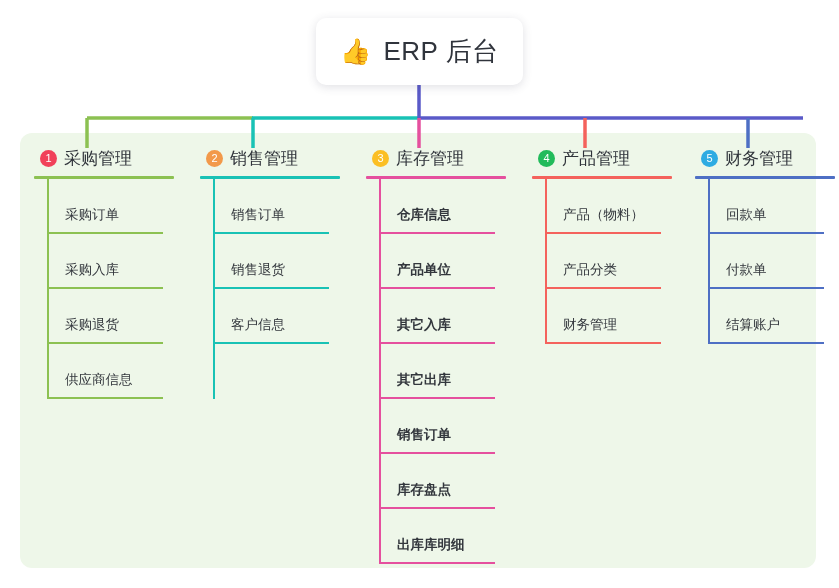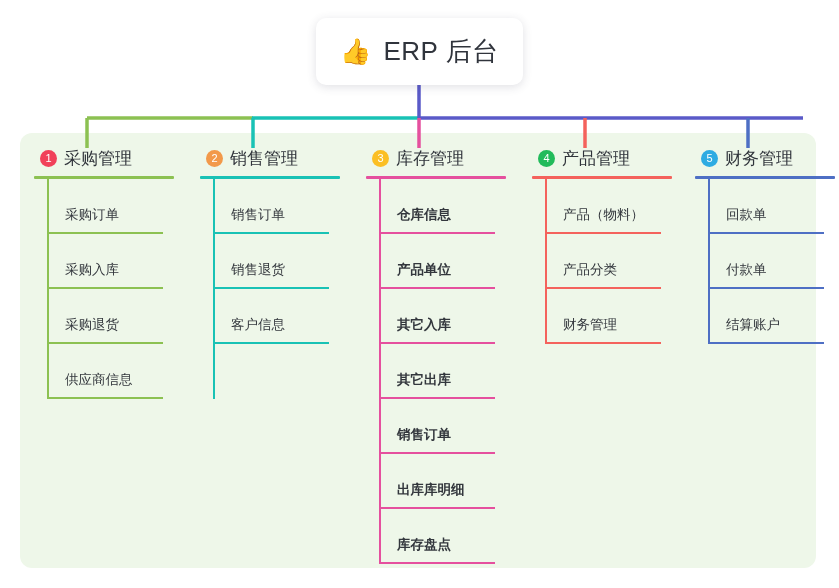--- a/index.html
+++ b/index.html
@@ -255,25 +255,25 @@
       </div>
       <div class="item">
         <span class="item-label">其它出库</span>
         <div class="item-rule" style="background: rgb(229, 80, 158);"></div>
       </div>
       <div class="item">
         <span class="item-label">销售订单</span>
         <div class="item-rule" style="background: rgb(229, 80, 158);"></div>
       </div>
       <div class="item">
+        <span class="item-label">库存盘点</span>
+        <div class="item-rule" style="background: rgb(229, 80, 158);"></div>
+      </div>
+      <div class="item">
         <span class="item-label">出库库明细</span>
-        <div class="item-rule" style="background: rgb(229, 80, 158);"></div>
-      </div>
-      <div class="item">
-        <span class="item-label">库存盘点</span>
         <div class="item-rule" style="background: rgb(229, 80, 158);"></div>
       </div>
     </div>
     <div class="spine" style="left: 545px; top: 179px; height: 165px; background: rgb(244, 98, 92);"></div>
     <div class="items" style="left: 545px; top: 179px;">
       <div class="item">
         <span class="item-label">产品（物料）</span>
         <div class="item-rule" style="background: rgb(244, 98, 92);"></div>
       </div>
       <div class="item">

